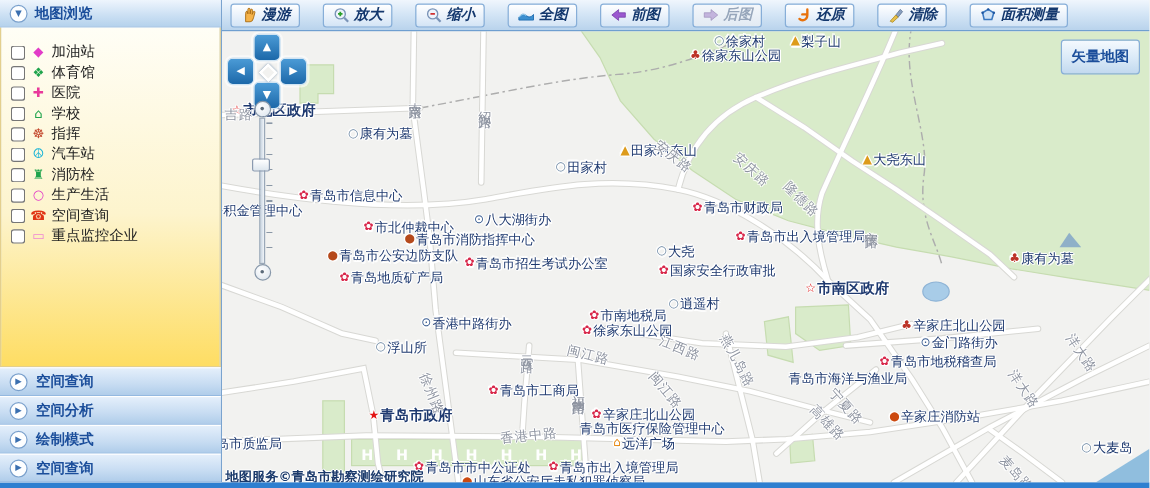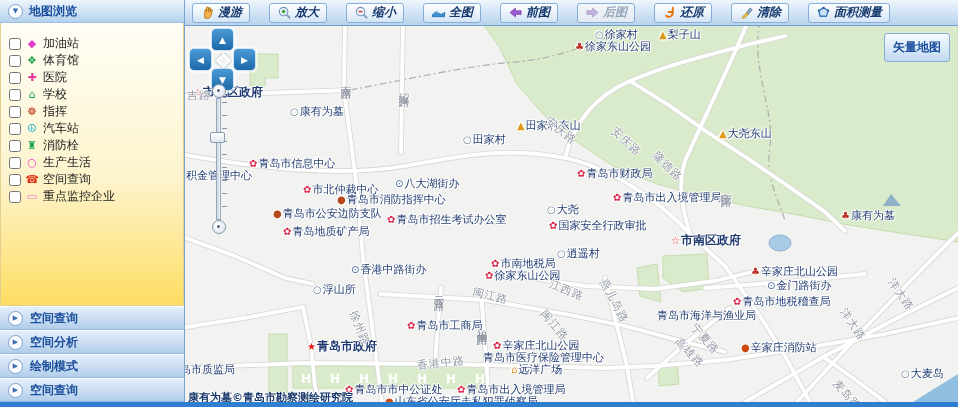--- a/index.html
+++ b/index.html
@@ -525,17 +525,17 @@
       <div id="zs-track"></div>
       <div id="zs-ticks"></div>
       <div id="zs-thumb"></div>
       <div class="zs-circle" style="top:136px"></div>
     </div>
 
     <div class="map-type-btns">
         <button class="mt-btn">矢量地图</button>
       </div>
 
-    <div id="copyright">康有为墓©青岛市勘察测绘研究院</div>
+    <div id="copyright">地图服务©青岛市勘察测绘研究院</div>
   </div>
 
   <div id="bottombar"></div>
 </div>
 
 </body></html>

